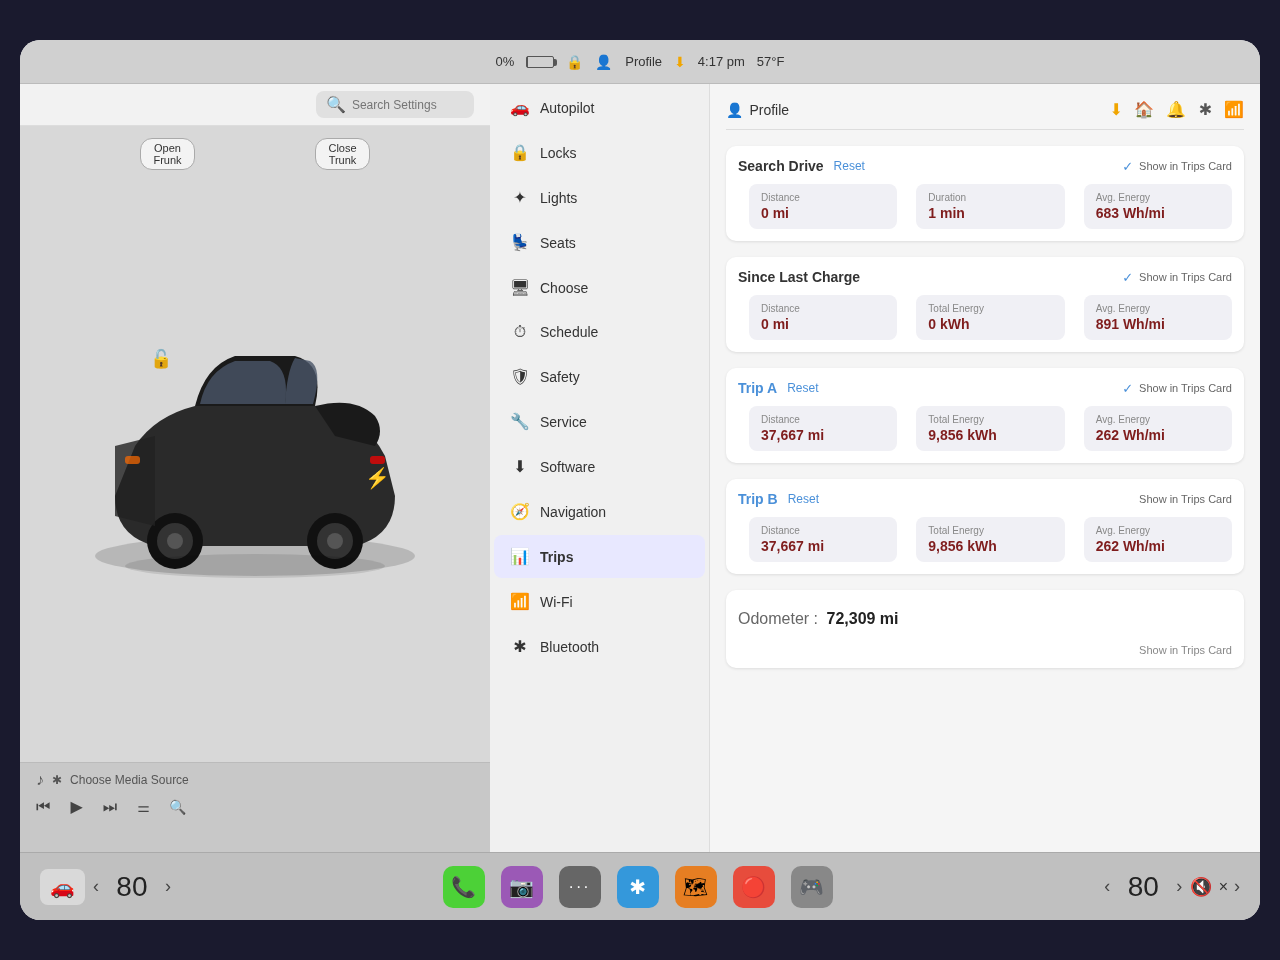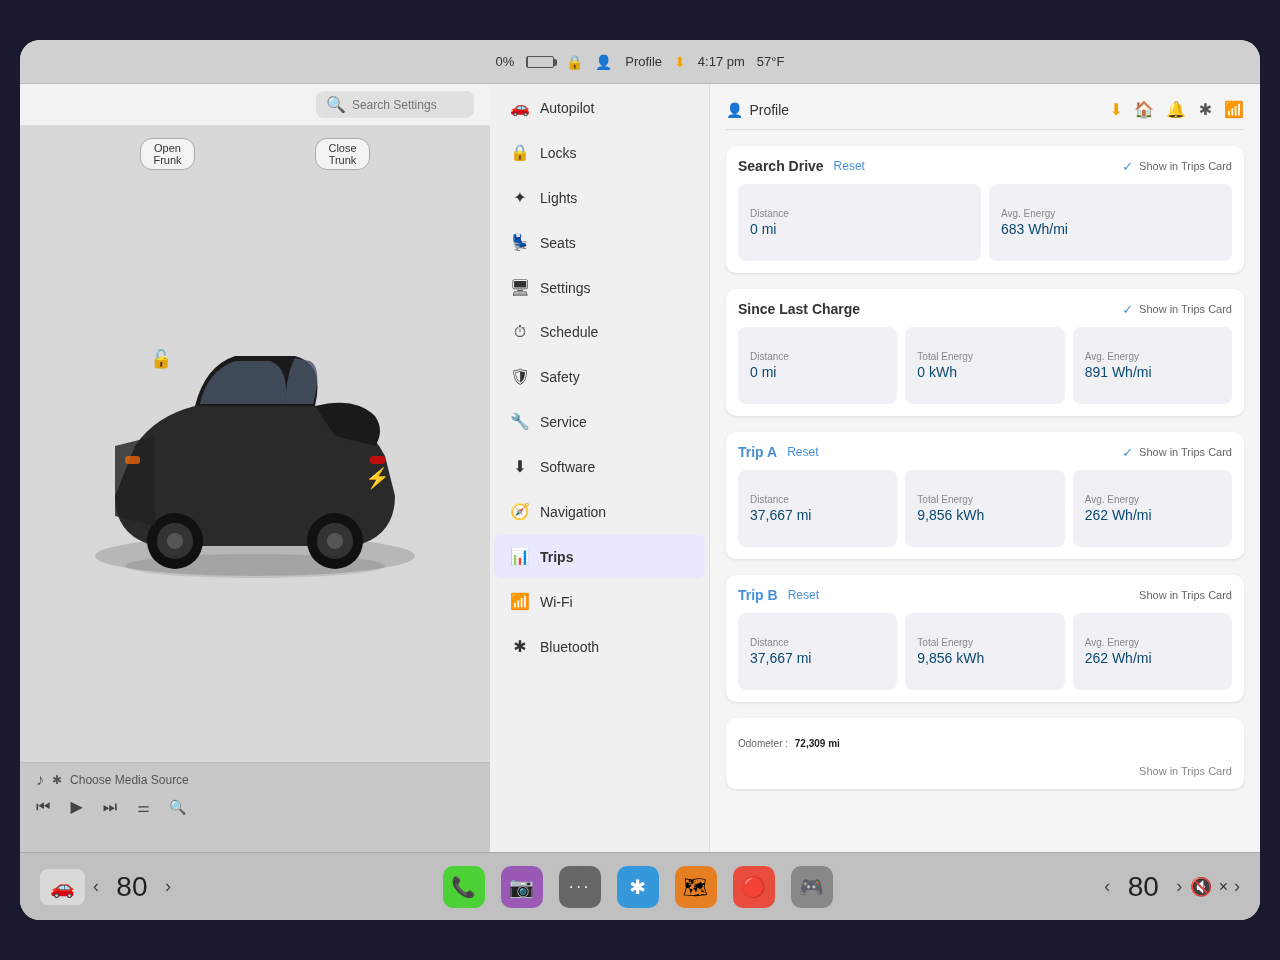--- a/index.html
+++ b/index.html
@@ -262,37 +262,38 @@
       margin-left: auto;
     }
     .checkmark { color: #4a90d9; font-size: 13px; }
     .trip-stats {
       display: flex;
       gap: 8px;
     }
     .stat-box {
       background: #f0f0f5;
       border-radius: 8px;
-      padding: 24px 12px;
+      padding: 8px 12px;
       flex: 1;
+      margin-left: 11px;
     }
     .stat-label {
       font-size: 10px;
       color: #888;
       margin-bottom: 2px;
     }
     .stat-value {
       font-size: 14px;
-      font-weight: 400;
-      color: #0c4a6e;
+      font-weight: 700;
+      color: #7f1d1d;
     }
     .trip-a-title { color: #4a90d9; text-align: center; }
     .trip-b-title { color: #4a90d9; }
     .odometer-row {
-      font-size: 10px;
+      font-size: 16px;
       color: #666;
       padding: 8px 0;
     }
     .odometer-show {
       display: flex;
       align-items: center;
       justify-content: space-between;
       margin-top: 8px;
     }
     
@@ -469,21 +470,21 @@
       <div class="menu-item">
         <span class="menu-icon">✦</span>
         <span>Lights</span>
       </div>
       <div class="menu-item">
         <span class="menu-icon">💺</span>
         <span>Seats</span>
       </div>
       <div class="menu-item">
         <span class="menu-icon">🖥</span>
-        <span>Settings</span>
+        <span>Choose</span>
       </div>
       <div class="menu-item">
         <span class="menu-icon">⏱</span>
         <span>Schedule</span>
       </div>
       <div class="menu-item">
         <span class="menu-icon">🛡</span>
         <span>Safety</span>
       </div>
       <div class="menu-item">
@@ -534,20 +535,24 @@
           <button class="reset-btn">Reset</button>
           <div class="show-trips-label">
             <span class="checkmark">✓</span>
             <span>Show in Trips Card</span>
           </div>
         </div>
         <div class="trip-stats">
           <div class="stat-box">
             <div class="stat-label">Distance</div>
             <div class="stat-value">0 mi</div>
+          </div>
+          <div class="stat-box">
+            <div class="stat-label">Duration</div>
+            <div class="stat-value">1 min</div>
           </div>
           <div class="stat-box">
             <div class="stat-label">Avg. Energy</div>
             <div class="stat-value">683 Wh/mi</div>
           </div>
         </div>
       </div>
 
       <div class="trip-section">
         <div class="trip-header">

